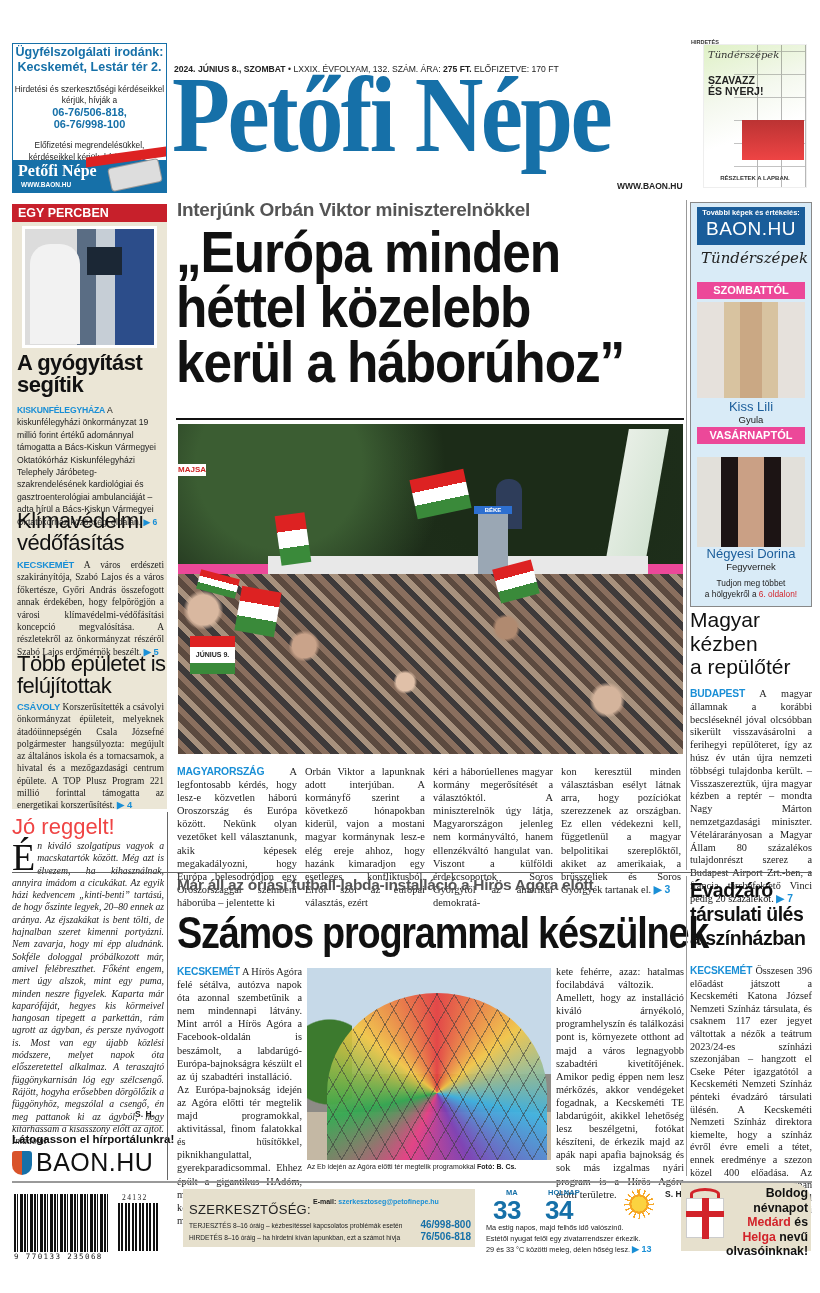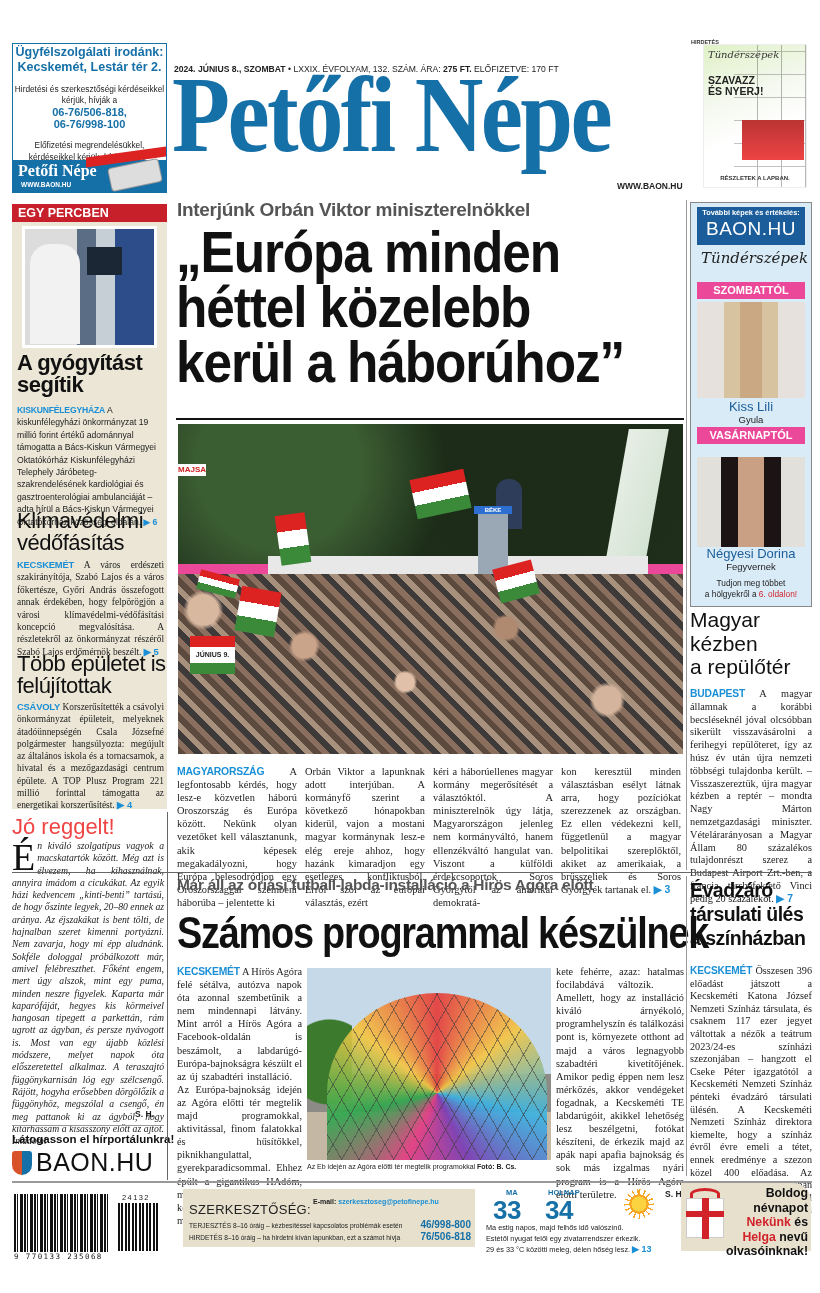--- a/index.html
+++ b/index.html
@@ -133,21 +133,21 @@
   
   #h-evadzaro { left: 690px; top: 878px; font-family: "Liberation Sans", sans-serif; font-weight: bold; font-size: 19.5px; line-height: 24px; color: #111; letter-spacing: -0.5px; }
   #b-evadzaro { left: 690px; top: 965px; width: 122px; font-size: 10.2px; line-height: 12.6px; }
   #right-vrule2 { left: 686px; top: 876px; width: 1px; height: 300px; background: #999; }
 
   
   #foot-rule { left: 12px; top: 1181px; width: 800px; height: 2px; background: #999; }
   #barcode { left: 14px; top: 1194px; width: 95px; height: 58px; background: repeating-linear-gradient(90deg, #111 0 2px, #fff 2px 3px, #111 3px 4px, #fff 4px 6px, #111 6px 9px, #fff 9px 10px); }
   #barcode2 { left: 118px; top: 1203px; width: 42px; height: 48px; background: repeating-linear-gradient(90deg, #111 0 2px, #fff 2px 3px, #111 3px 5px, #fff 5px 7px); }
   #barcode-num { left: 14px; top: 1252px; font-family: "DejaVu Sans Mono", monospace; font-size: 7.5px; letter-spacing: 1.4px; background: #fff; padding-right: 2px; }
-  #barcode-issue { left: 122px; top: 1193px; font-family: Liberation Sans, sans-serif; font-size: 7.5px; letter-spacing: 1.4px; background: #fff; }
+  #barcode-issue { left: 122px; top: 1193px; font-family: Liberation Serif, serif; font-size: 7.5px; letter-spacing: 1.4px; background: #fff; }
 
   #editorial-box { left: 183px; top: 1189px; width: 292px; height: 58px; background: #e6e0cd; }
   #editorial-title { left: 189px; top: 1194px; font-family: "Liberation Sans", sans-serif; font-size: 13px; color: #222; letter-spacing: 0.3px; margin-top: 8px; }
   #editorial-email { left: 313px; top: 1198px; font-family: "Liberation Sans", sans-serif; font-size: 7px; font-weight: bold; color: #222; }
   #editorial-email .em { color: #1a8fd6; }
   .ed-row { position: absolute; left: 189px; width: 282px; font-family: "Liberation Sans", sans-serif; font-size: 6.6px; color: #222; white-space: nowrap; display: flex; justify-content: space-between; align-items: baseline; }
   .ed-row .num { color: #1670a8; font-weight: bold; font-size: 10px; }
   #ed-row-1 { top: 1219px; }
   #ed-row-2 { top: 1231px; }
 
@@ -370,16 +370,16 @@
   <div>Ma estig napos, majd felhős idő valószínű.</div>
   <div>Estétől nyugat felől egy zivatarrendszer érkezik.</div>
   <div><span>29 és 33 °C közötti meleg, délen hőség lesz. </span><span class="arrow" style="font-size:9px;">▶ 13</span></div>
 </div>
 
 <div id="nameday" class="abs"></div>
 <div id="gift-bow" class="abs"></div>
 <div id="gift" class="abs"></div>
 <div id="nameday-text" class="abs">
   <div>Boldog névnapot</div>
-  <div><span class="red">Nekünk</span><span> és</span></div>
+  <div><span class="red">Medárd</span><span> és</span></div>
   <div><span class="red">Helga</span><span> nevű</span></div>
   <div>olvasóinknak!</div>
 </div>
 
 </body></html>

